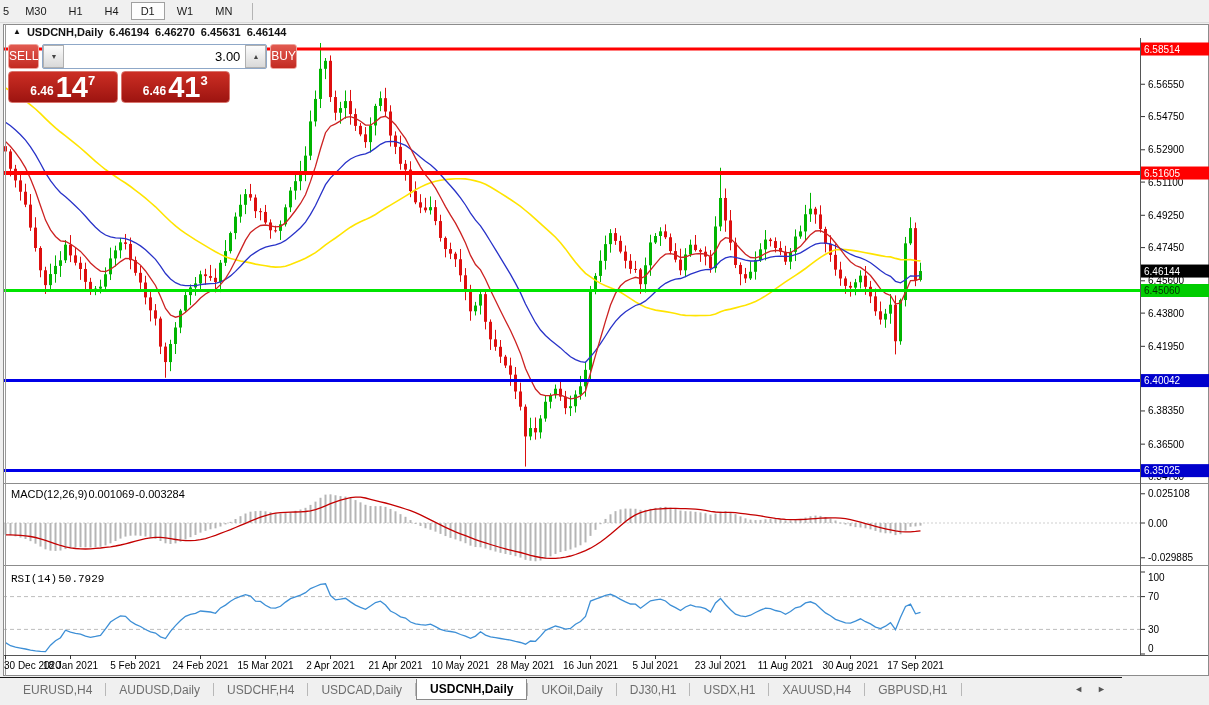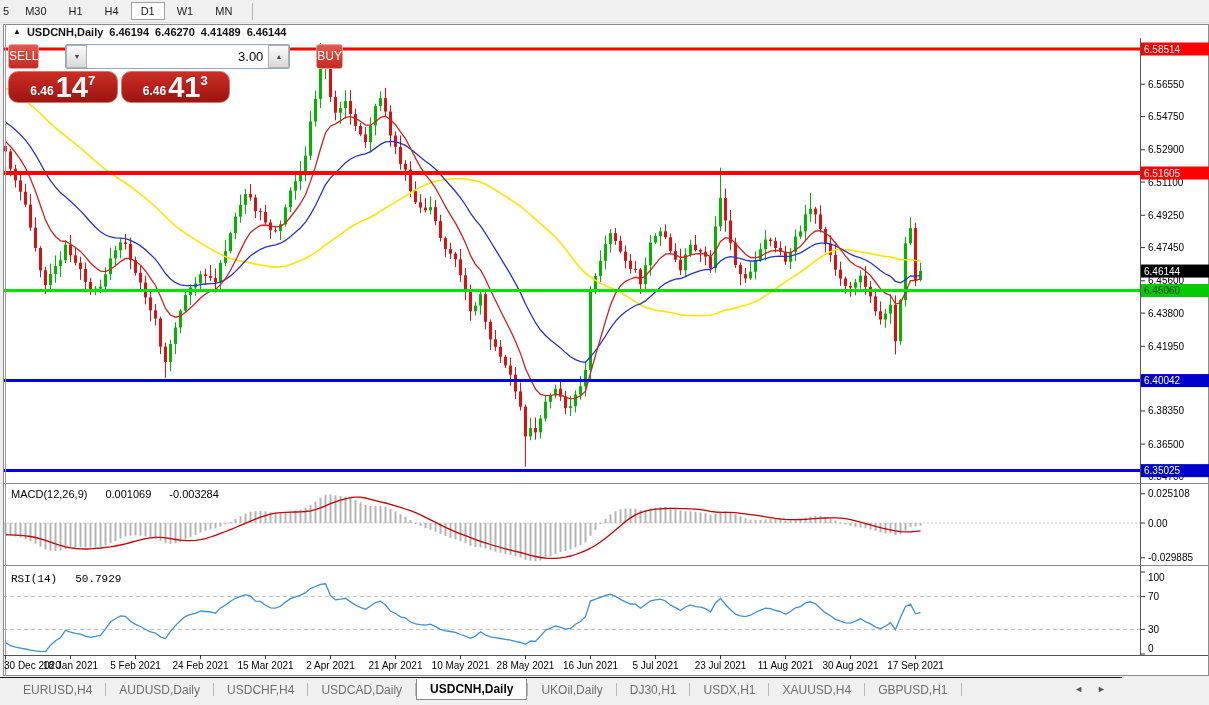--- a/index.html
+++ b/index.html
@@ -18,34 +18,34 @@
 
   
   .chartwin { position:absolute; left:3px; top:24px; width:1206px; height:652px; background:#ffffff; }
   #csvg { position:absolute; left:0; top:0; }
   #csvg text { font-family:"Liberation Sans",sans-serif; font-size:10px; fill:#000; }
 
   .title-row { position:absolute; left:10px; top:1px; height:13px; font-size:11px; font-weight:bold;
     color:#111; display:flex; gap:6px; align-items:center; white-space:nowrap; }
   .title-row .arrow { font-size:8px; }
 
-  .ind-label { position:absolute; font-size:11px; color:#000; white-space:nowrap; display:flex; gap:18px; }
+  .ind-label { position:absolute; font-size:11px; color:#000; white-space:nowrap; display:flex; gap:1px; }
 
   
   .trade-panel { position:absolute; left:5px; top:20px; width:222px; height:59px; }
-  .tp-row1 { display:flex; height:25px; align-items:stretch;gap:23px; }
+  .tp-row1 { display:flex; height:25px; align-items:stretch; }
   .tp-btn { width:53px; color:#fff; font-size:12px; text-align:center; line-height:23px;
     background:linear-gradient(#e25a50,#c32a21); border:1px solid #eda49d; border-radius:3px; cursor:pointer; }
   .spinbox { display:flex; flex:1; margin:0 3px; border:1px solid #8fa8c8; background:#fff; border-radius:2px; }
   .spin { width:21px; background:linear-gradient(#fcfcfc,#d9d9d9); border:1px solid #b0b0b0;
     font-size:7px; color:#444; text-align:center; line-height:21px; cursor:pointer; }
   .vol { flex:1; border:none; outline:none; text-align:right; font-size:13px; padding-right:5px;
     font-family:"Liberation Sans",sans-serif; color:#000; background:#fff; min-width:0; }
   .tp-row2 { display:flex; margin-top:2px; height:32px; gap:3px; }
-  .pricebox { flex:1; background:linear-gradient(#cc2e24,#9d1410); border:1px solid #d9756d; border-radius:10px;
+  .pricebox { flex:1; background:linear-gradient(#cc2e24,#9d1410); border:1px solid #d9756d; border-radius:4px;
     color:#fff; display:flex; align-items:flex-end; justify-content:center; padding-bottom:1px; cursor:pointer; }
   .pb-small { font-size:12px; font-weight:bold; margin:0 2px 3px 0; }
   .pb-big { font-size:29px; font-weight:bold; line-height:27px;margin-top:28px; }
   .pb-sup { font-size:13px; font-weight:bold; align-self:flex-start; margin-top:1px; }
 
   
   .tabsbar { position:absolute; left:0; top:677px; width:1122px; height:28px; background:#f0f0f0;
     border-top:1px solid #151515; }
   .tabs { display:flex; align-items:center; height:23px; margin-left:10px; }
   .tab { font-size:12px; color:#6e6e6e; padding:3px 13px; white-space:nowrap; cursor:pointer; }
@@ -736,21 +736,21 @@
         <text x="847.5" y="645" text-anchor="middle">30 Aug 2021</text>
         <line x1="912.5" y1="631" x2="912.5" y2="635" stroke="#333"></line>
         <text x="912.5" y="645" text-anchor="middle">17 Sep 2021</text>
       </svg>
 
     <div class="title-row">
       <span class="arrow">▲</span>
       <span>USDCNH,Daily</span>
       <span>6.46194</span>
       <span>6.46270</span>
-      <span>4.41489</span>
+      <span>6.45631</span>
       <span>6.46144</span>
     </div>
 
     <div class="trade-panel">
       <div class="tp-row1">
         <div class="tp-btn">SELL</div>
         <div class="spinbox">
           <div class="spin">▼</div>
           <input class="vol" value="3.00" style="">
           <div class="spin">▲</div>

